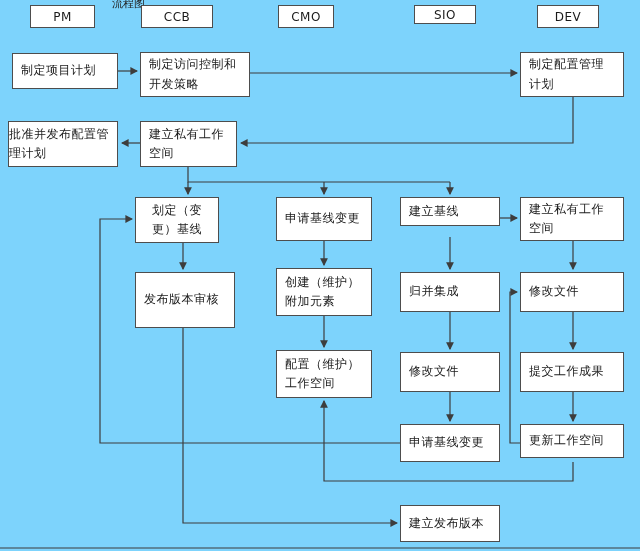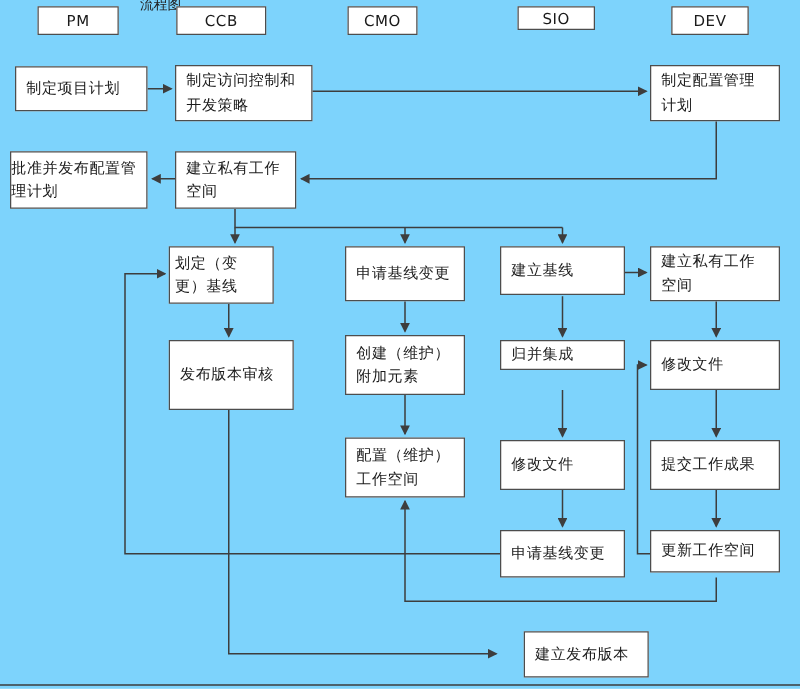--- a/index.html
+++ b/index.html
@@ -55,32 +55,32 @@
   <div class="lane" style="left:141px;top:5px;width:72px;height:23px">CCB</div>
   <div class="lane" style="left:278px;top:5px;width:56px;height:23px">CMO</div>
   <div class="lane" style="left:414px;top:5px;width:62px;height:19px">SIO</div>
   <div class="lane" style="left:537px;top:5px;width:62px;height:23px">DEV</div>
 
   <div class="node" style="left:12px;top:53px;width:106px;height:36px">制定项目计划</div>
   <div class="node" style="left:8px;top:121px;width:110px;height:46px;padding:2px 0">批准并发布配置管理计划</div>
 
   <div class="node" style="left:140px;top:52px;width:110px;height:45px">制定访问控制和开发策略</div>
   <div class="node" style="left:140px;top:121px;width:97px;height:46px">建立私有工作空间</div>
-  <div class="node" style="left:135px;top:197px;width:84px;height:46px;padding:2px 4px">划定（变更）基线</div>
+  <div class="node" style="left:135px;top:197px;width:84px;height:46px;padding:2px 16px">划定（变更）基线</div>
   <div class="node" style="left:135px;top:272px;width:100px;height:56px">发布版本审核</div>
 
   <div class="node" style="left:276px;top:197px;width:96px;height:44px">申请基线变更</div>
   <div class="node" style="left:276px;top:268px;width:96px;height:48px">创建（维护）附加元素</div>
   <div class="node" style="left:276px;top:350px;width:96px;height:48px">配置（维护）工作空间</div>
 
-  <div class="node" style="left:400px;top:197px;width:100px;height:39px">建立基线</div>
-  <div class="node" style="left:400px;top:272px;width:100px;height:24px">归并集成</div>
+  <div class="node" style="left:400px;top:197px;width:100px;height:29px">建立基线</div>
+  <div class="node" style="left:400px;top:272px;width:100px;height:40px">归并集成</div>
   <div class="node" style="left:400px;top:352px;width:100px;height:40px">修改文件</div>
   <div class="node" style="left:400px;top:424px;width:100px;height:38px">申请基线变更</div>
-  <div class="node" style="left:419px;top:505px;width:100px;height:37px">建立发布版本</div>
+  <div class="node" style="left:400px;top:505px;width:100px;height:37px">建立发布版本</div>
 
   <div class="node" style="left:520px;top:52px;width:104px;height:45px">制定配置管理计划</div>
   <div class="node" style="left:520px;top:197px;width:104px;height:44px">建立私有工作空间</div>
   <div class="node" style="left:520px;top:272px;width:104px;height:40px">修改文件</div>
   <div class="node" style="left:520px;top:352px;width:104px;height:40px">提交工作成果</div>
   <div class="node" style="left:520px;top:424px;width:104px;height:34px">更新工作空间</div>
 
 </div>
 
 </body></html>

